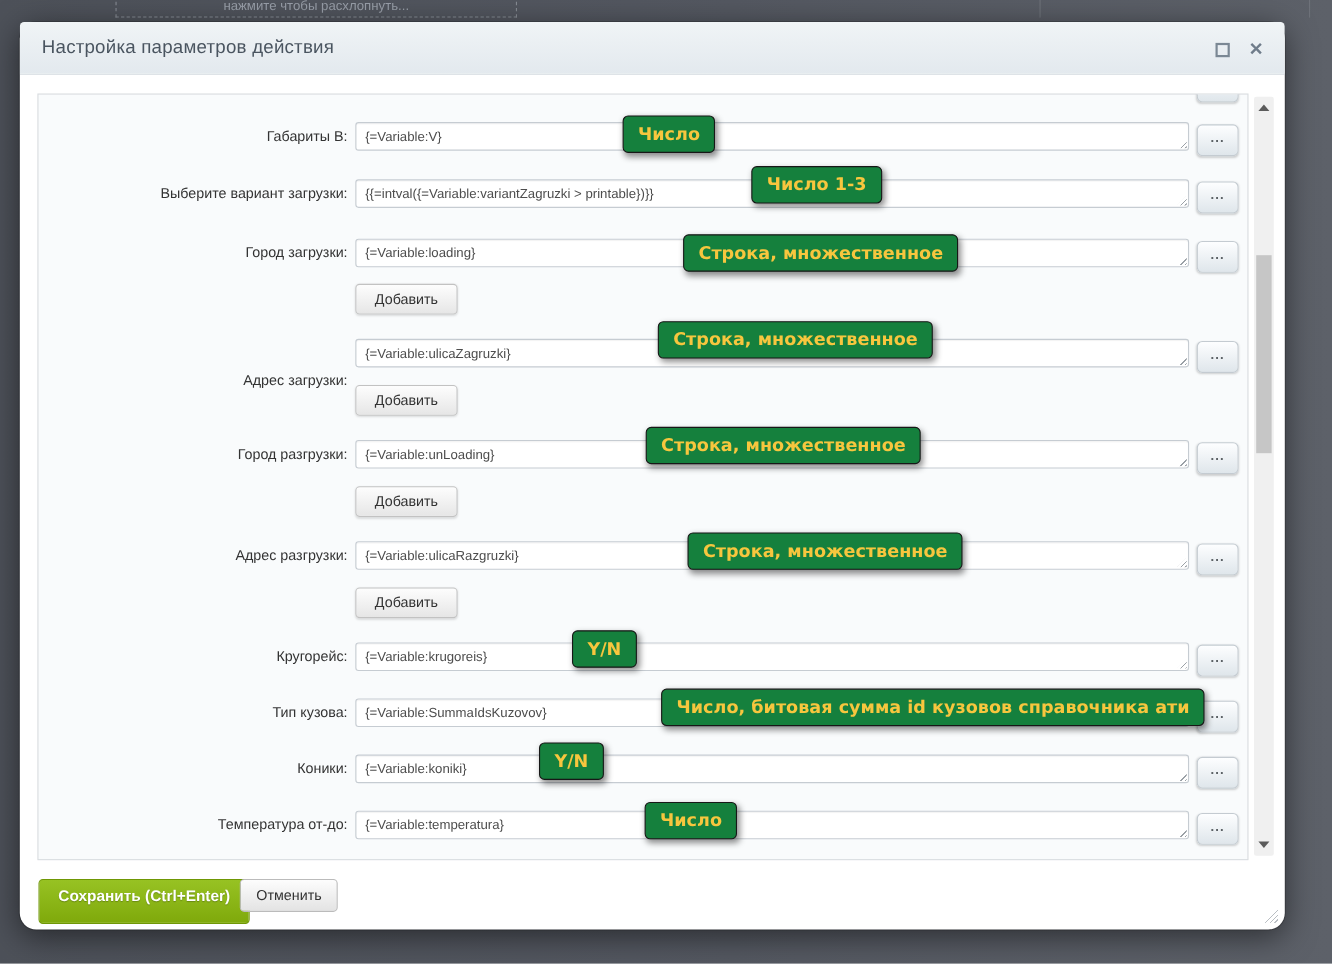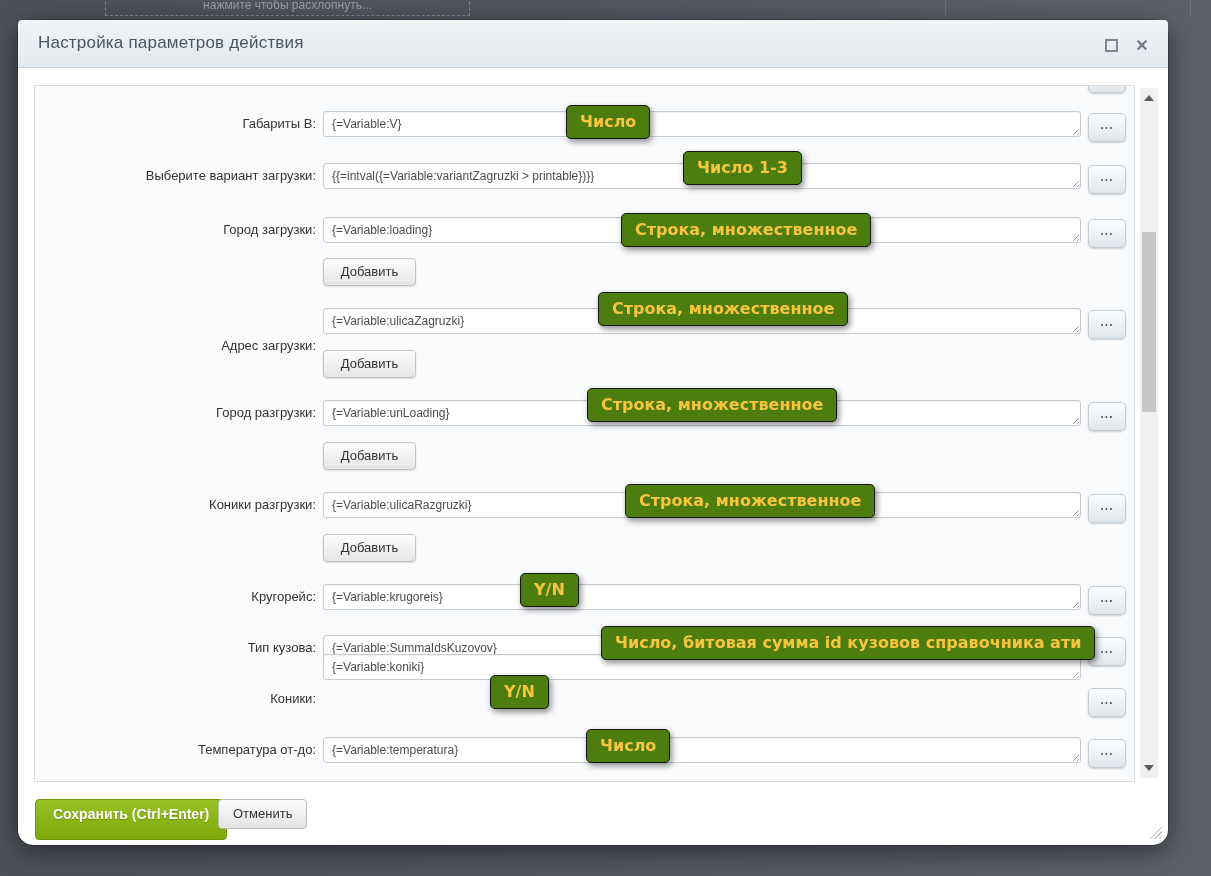--- a/index.html
+++ b/index.html
@@ -76,21 +76,21 @@
   }
   .add-btn {
     position:absolute; left:288px; width:93px; height:28px;
     background:linear-gradient(#fdfdfd,#e6e6e6);
     border:1px solid #c2c2c2; border-radius:4px;
     box-shadow:0 1px 2px rgba(0,0,0,0.12);
     color:#333; font-size:13px; text-align:center; line-height:26px; cursor:pointer;
   }
   .note {
     position:absolute;
-    background:#4d7c0f; border:1px solid #171717; border-radius:5px;
+    background:#15803d; border:1px solid #171717; border-radius:5px;
     box-shadow:2px 3px 6px rgba(0,0,0,0.45);
     color:#f7c63e; font-family:"DejaVu Sans", sans-serif;
     font-size:16px; font-weight:bold; line-height:22px;
     padding:5px 13px; white-space:nowrap; z-index:5;text-align:center;
   }
   
   .sbar {
     position:absolute; left:1122px; top:68px; width:18px; height:690px;
     background:#f0f0f0; border-radius:2px;
   }
@@ -176,21 +176,21 @@
 
     <div class="flabel" style="top:319px;">Город разгрузки:</div>
     <div class="fwrap" style="top:314px;">
       <input class="finput" value="{=Variable:unLoading}" style="">
       <span class="grip"></span>
     </div>
     <div class="more-btn" style="top:316px;">...</div>
     <div class="note" style="left:552px; top:302px;">Строка, множественное</div>
     <div class="add-btn" style="top:356px;">Добавить</div>
 
-    <div class="flabel" style="top:411px;">Коники разгрузки:</div>
+    <div class="flabel" style="top:411px;">Адрес разгрузки:</div>
     <div class="fwrap" style="top:406px;">
       <input class="finput" value="{=Variable:ulicaRazgruzki}" style="">
       <span class="grip"></span>
     </div>
     <div class="more-btn" style="top:408px;">...</div>
     <div class="note" style="left:590px; top:398px;">Строка, множественное</div>
     <div class="add-btn" style="top:448px;">Добавить</div>
 
     <div class="flabel" style="top:503px;">Кругорейс:</div>
     <div class="fwrap" style="top:498px;">
@@ -202,21 +202,21 @@
 
     <div class="flabel" style="top:554px;">Тип кузова:</div>
     <div class="fwrap" style="top:549px;">
       <input class="finput" value="{=Variable:SummaIdsKuzovov}" style="">
       <span class="grip"></span>
     </div>
     <div class="more-btn" style="top:551px;">...</div>
     <div class="note" style="left:566px; top:540px;">Число, битовая сумма id кузовов справочника ати</div>
 
     <div class="flabel" style="top:605px;">Коники:</div>
-    <div class="fwrap" style="top:568px;">
+    <div class="fwrap" style="top:600px;">
       <input class="finput" value="{=Variable:koniki}" style="">
       <span class="grip"></span>
     </div>
     <div class="more-btn" style="top:602px;">...</div>
     <div class="note" style="left:455px; top:589px;">Y/N</div>
 
     <div class="flabel" style="top:656px;">Температура от-до:</div>
     <div class="fwrap" style="top:651px;">
       <input class="finput" value="{=Variable:temperatura}" style="">
       <span class="grip"></span>

